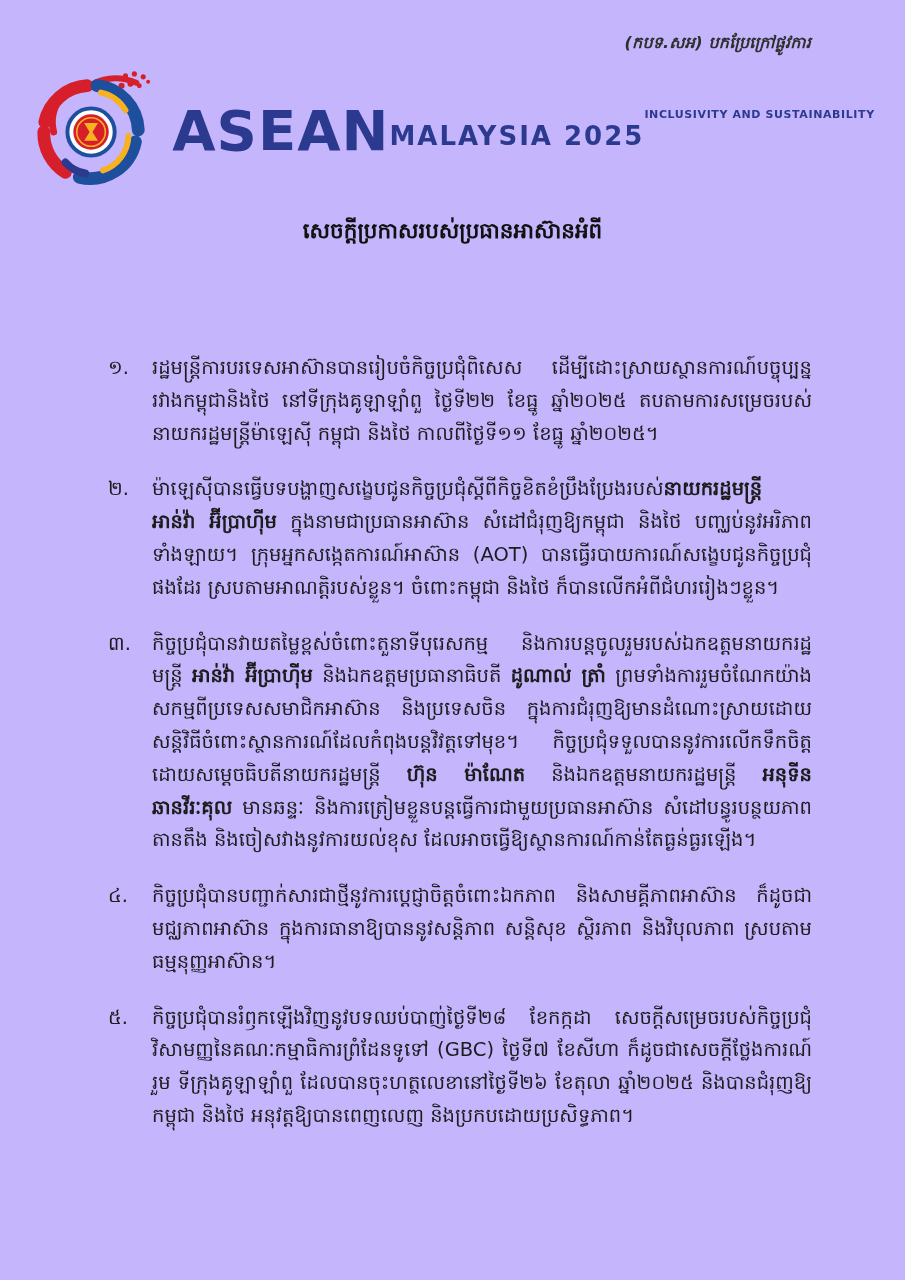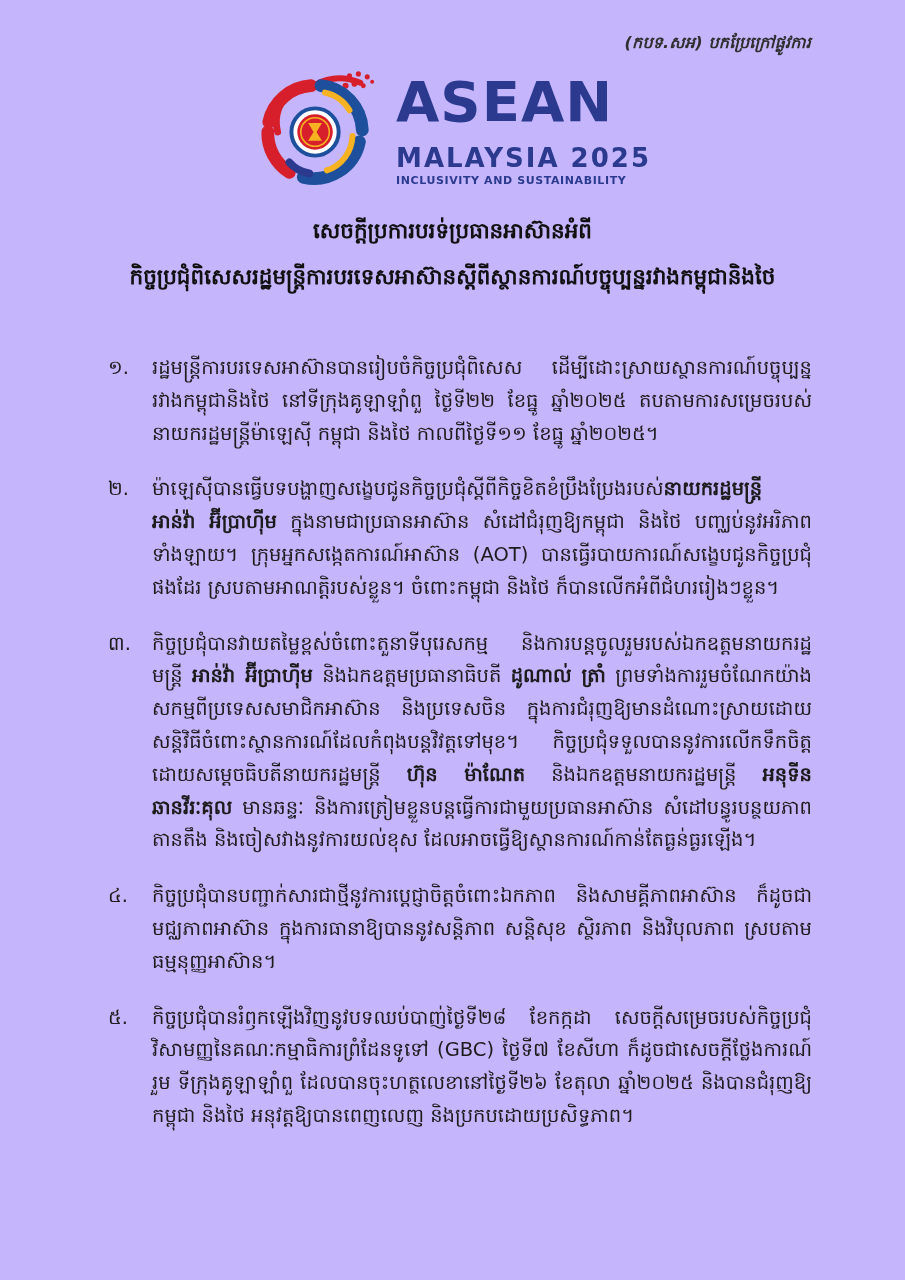--- a/index.html
+++ b/index.html
@@ -14,21 +14,21 @@
     position:absolute;top:32px;right:94px;
     font-style:italic;font-weight:bold;font-size:16px;color:#2f2f2f;
     letter-spacing:.2px;
   }
 
   .logo{
     position:absolute;top:70px;left:0;right:0;
     display:flex;justify-content:center;align-items:center;gap:14px;
   }
   .logo-swirl{width:128px;height:122px;flex:0 0 auto;}
-  .logo-textblock{display:flex;flex-direction:column;align-items:flex-start;}
+  .logo-textblock{display:flex;flex-direction:row;align-items:flex-start;}
   .logo-asean{
     font-size:56px;font-weight:800;color:#2b3a8f;line-height:.92;
     letter-spacing:1px;
   }
   .logo-malaysia{
     font-size:26px;font-weight:800;color:#2b3a8f;letter-spacing:2px;
     margin-top:18px;line-height:1;
   }
   .logo-tagline{
     font-size:11px;font-weight:700;color:#2b3a8f;letter-spacing:.6px;
@@ -88,22 +88,21 @@
       <path d="M55 53 L69 53 L63.5 62 L69 71 L55 71 L60.5 62 Z" fill="#f6b221"></path>
     </svg>
     <div class="logo-textblock">
       <div class="logo-asean">ASEAN</div>
       <div class="logo-malaysia">MALAYSIA 2025</div>
       <div class="logo-tagline">INCLUSIVITY AND SUSTAINABILITY</div>
     </div>
   </div>
 
   <div class="title-block">
-    <div>សេចក្ដីប្រការបរទ់ប្រធានអាស៊ានអំពី</div>
-    <div>កិច្ចប្រជុំពិសេសរដ្ឋមន្ត្រីការបរទេសអាស៊ានស្ដីពីស្ថានការណ៍បច្ចុប្បន្នរវាងកម្ពុជានិងថៃ</div>
+    <div>សេចក្ដីប្រកាសរបស់ប្រធានអាស៊ានអំពី</div>
   </div>
 
   <div class="body-paragraphs">
       <div class="para">
         <div class="para-num">១.</div>
         <div class="para-text"><span>រដ្ឋមន្ត្រីការបរទេសអាស៊ានបានរៀបចំកិច្ចប្រជុំពិសេស ដើម្បីដោះស្រាយស្ថានការណ៍បច្ចុប្បន្ន រវាងកម្ពុជានិងថៃ នៅទីក្រុងគូឡាឡាំពួ ថ្ងៃទី២២ ខែធ្នូ ឆ្នាំ២០២៥ តបតាមការសម្រេចរបស់នាយករដ្ឋមន្ត្រីម៉ាឡេស៊ី កម្ពុជា និងថៃ កាលពីថ្ងៃទី១១ ខែធ្នូ ឆ្នាំ២០២៥។</span></div>
       </div>
       <div class="para">
         <div class="para-num">២.</div>
         <div class="para-text"><span>ម៉ាឡេស៊ីបានធ្វើបទបង្ហាញសង្ខេបជូនកិច្ចប្រជុំស្ដីពីកិច្ចខិតខំប្រឹងប្រែងរបស់</span><b>នាយករដ្ឋមន្ត្រី អាន់វ៉ា អ៊ីប្រាហ៊ីម</b><span> ក្នុងនាមជាប្រធានអាស៊ាន សំដៅជំរុញឱ្យកម្ពុជា និងថៃ បញ្ឈប់នូវអរិភាពទាំងឡាយ។ ក្រុមអ្នកសង្កេតការណ៍អាស៊ាន (AOT) បានធ្វើរបាយការណ៍សង្ខេបជូនកិច្ចប្រជុំផងដែរ ស្របតាមអាណត្តិរបស់ខ្លួន។ ចំពោះកម្ពុជា និងថៃ ក៏បានលើកអំពីជំហររៀងៗខ្លួន។</span></div>

